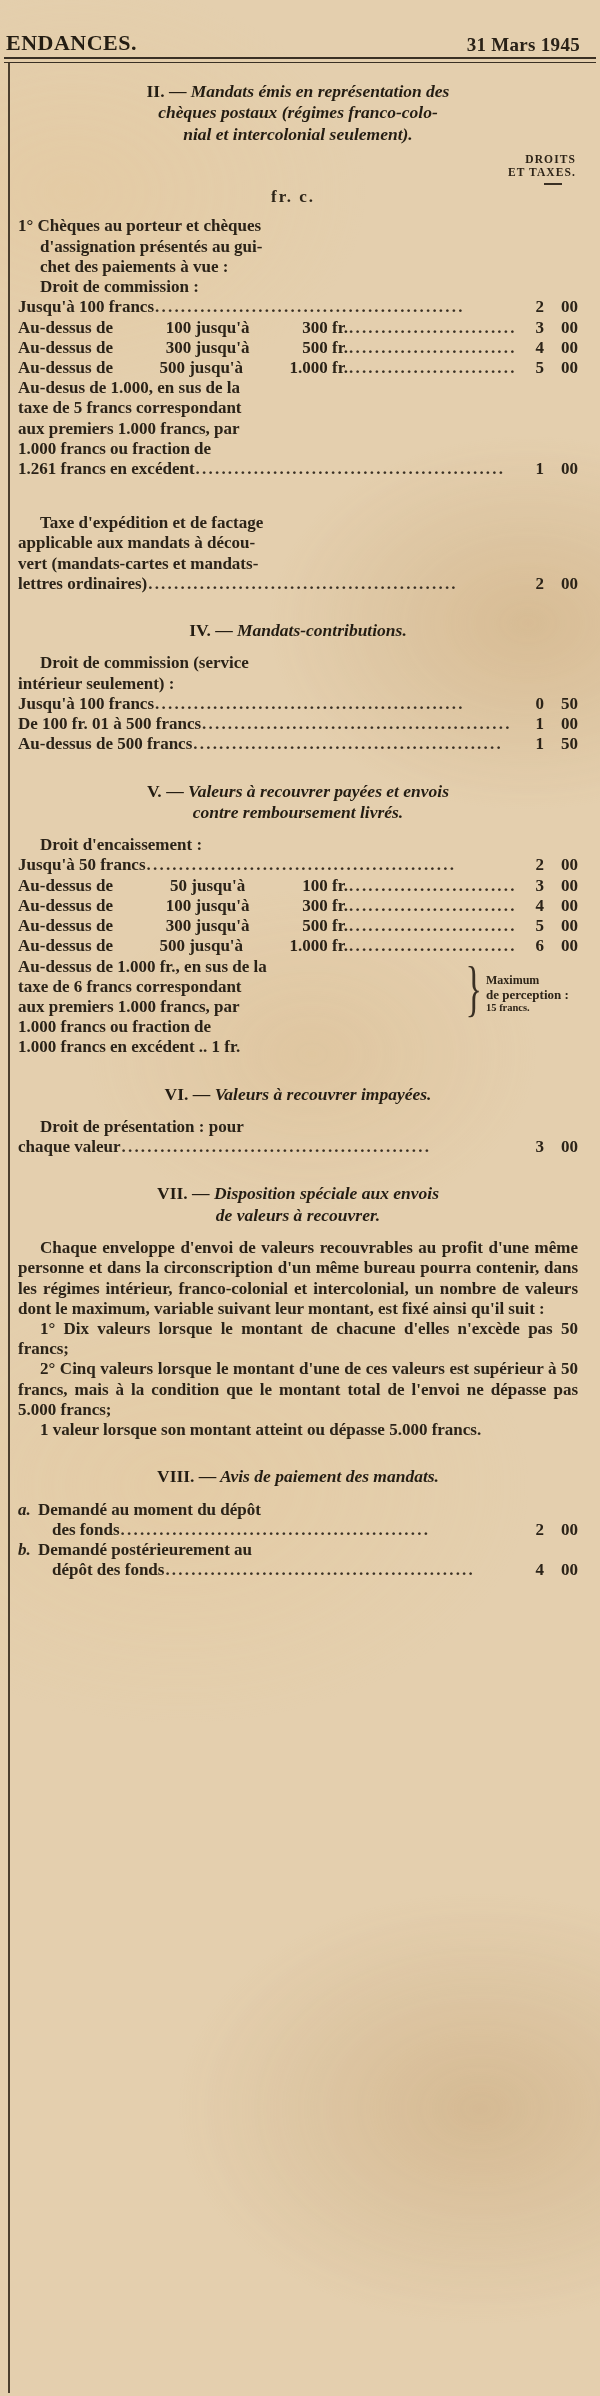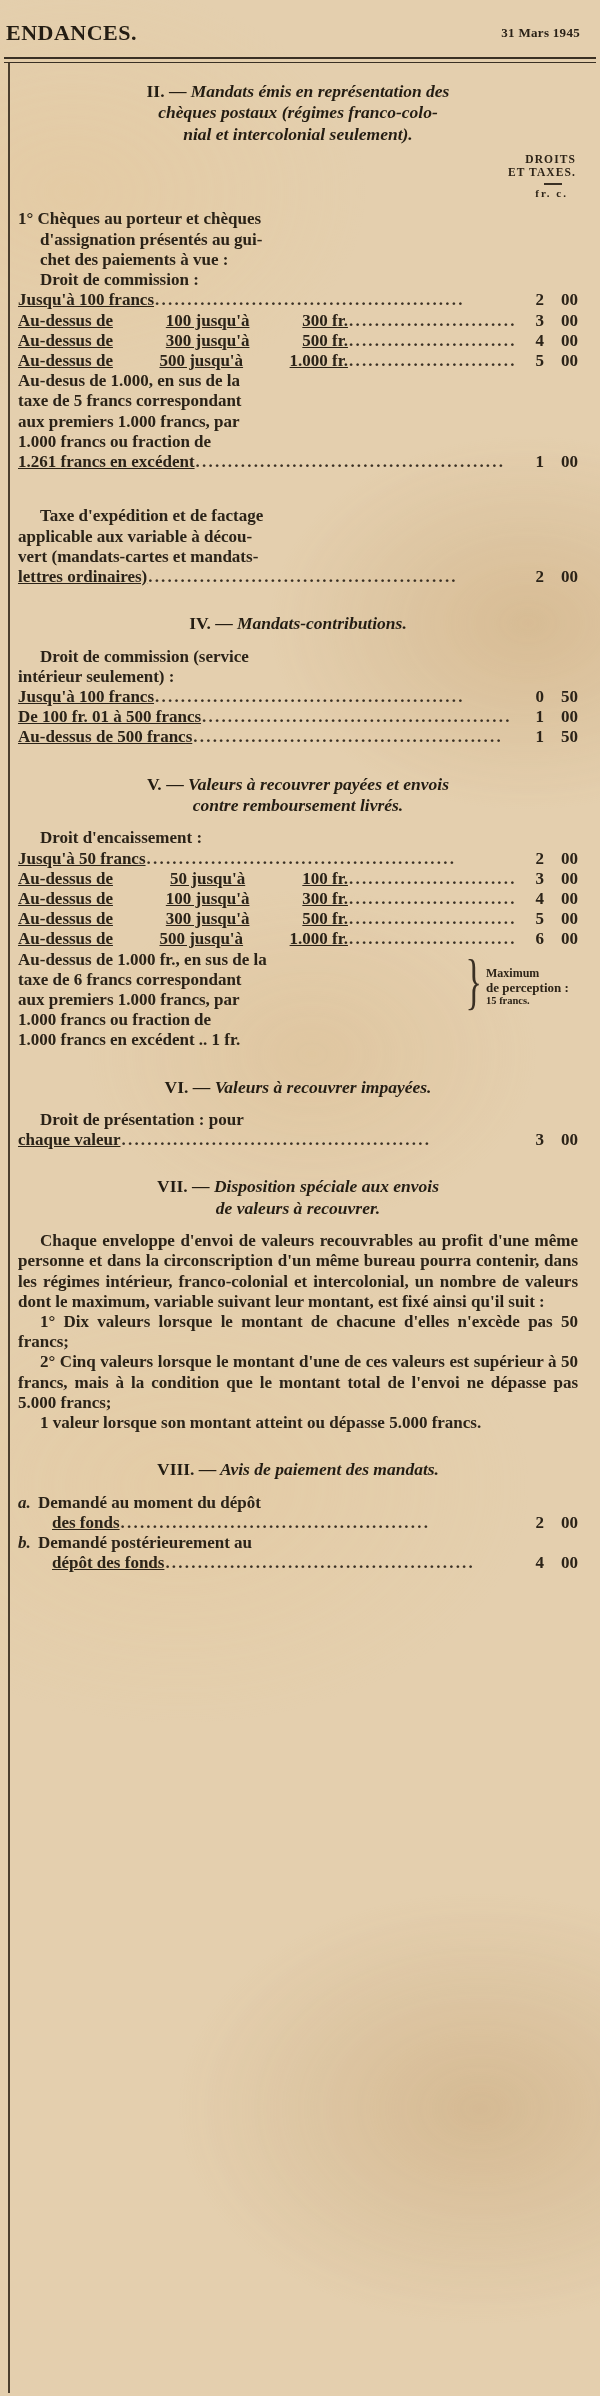--- a/index.html
+++ b/index.html
@@ -36,34 +36,34 @@
     height: 2396px;
     box-sizing: border-box;
   }
 
   
   .runhead {
     position: relative;
     height: 46px;
     padding: 10px 14px 0 6px;
     display: flex;
-    align-items: center;
+    align-items: flex-end;
     justify-content: space-between;
   }
   .runhead-left {
     font-family: "Liberation Serif", serif;
     font-weight: bold;
     font-size: 22px;
     letter-spacing: 0.5px;
     color: #241d13;
   }
   .runhead-right {
     font-family: "Liberation Serif", serif;
     font-weight: bold;
-    font-size: 13px;
+    font-size: 19px;
     letter-spacing: 0.3px;
     color: #2a2218;
     padding-right: 6px;
   }
   .rule-double {
     margin: 1px 4px 0 4px;
     border-top: 2.2px solid #3a3024;
     border-bottom: 1.2px solid #3a3024;
     height: 3px;
   }
@@ -106,21 +106,20 @@
     display: flex;
     align-items: baseline;
     font-size: 17px;
     line-height: 1.19;
     color: #2b2318;
     font-weight: bold;
   }
   .trow .lbl {
     white-space: nowrap;
     flex: 0 0 auto;
-    text-decoration: underline;
   }
   .trow .lbl.spread {
     display: inline-flex;
     justify-content: space-between;
     min-width: 330px;
   }
   .trow .leaders {
     flex: 1 1 auto;
     overflow: hidden;
     white-space: nowrap;
@@ -153,25 +152,26 @@
     color: #2d2418;
   }
   .colhead .dash {
     display: block;
     width: 18px;
     margin: 3px 14px 2px auto;
     border-top: 2px solid #3a3024;
   }
   .colhead .units {
     display: block;
-    font-size: 11px;
+    font-size: 17px;
     font-weight: bold;
     letter-spacing: 2px;
     color: #2d2418;
     padding-right: 8px;
+    text-align: center;
   }
 
   .gap-s { height: 8px; }
   .gap-l { height: 26px; }
 
   
   .brace-block {
     position: relative;
   }
   .brace-note {
@@ -299,21 +299,21 @@
       <span class="lbl">1.261 francs en excédent</span>
       <span class="leaders">................................................</span>
       <span class="fr">1</span>
       <span class="ct">00</span>
     </div>
 
     <div class="gap-l"></div>
     <div class="gap-s"></div>
     <p class="para">
       <span class="ind"></span><span>Taxe d'expédition et de factage</span><br>
-      <span>applicable aux variable à décou-</span><br>
+      <span>applicable aux mandats à décou-</span><br>
       <span>vert (mandats-cartes et mandats-</span>
     </p>
     <div class="trow">
       <span class="lbl">lettres ordinaires)</span>
       <span class="leaders">................................................</span>
       <span class="fr">2</span>
       <span class="ct">00</span>
     </div>
 
     <div class="gap-l"></div>

